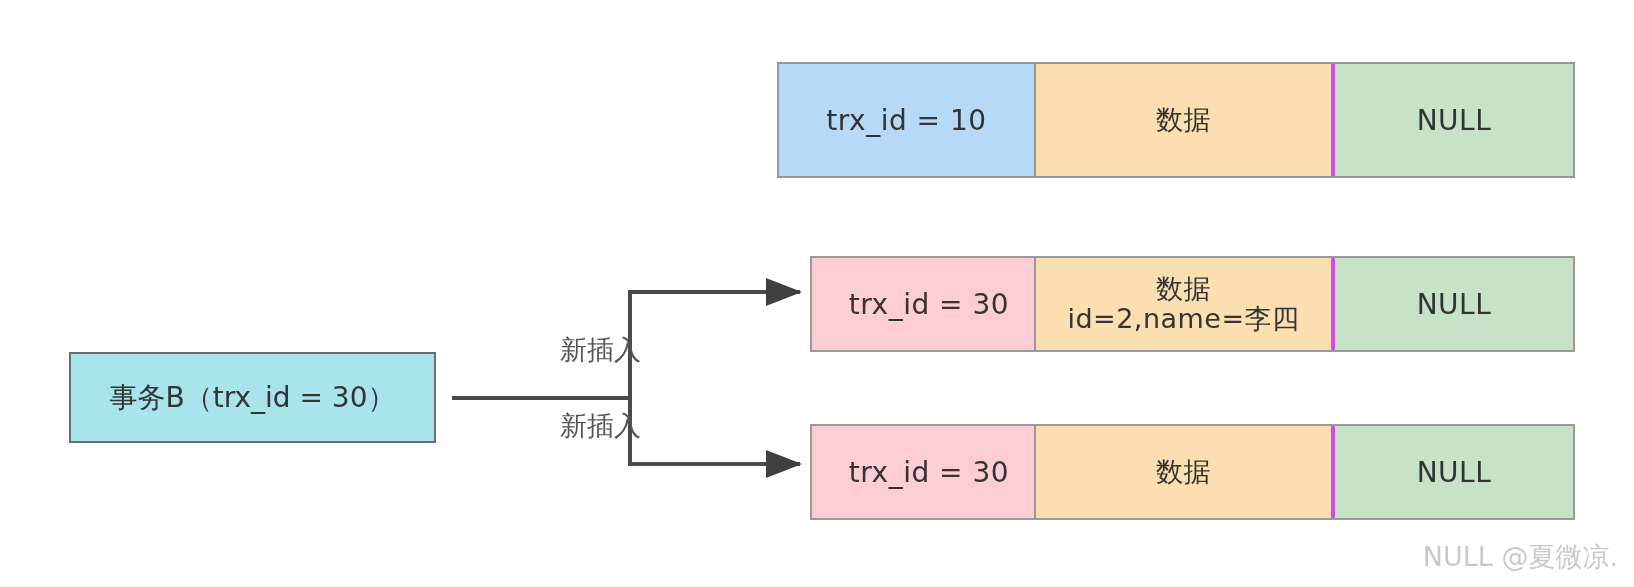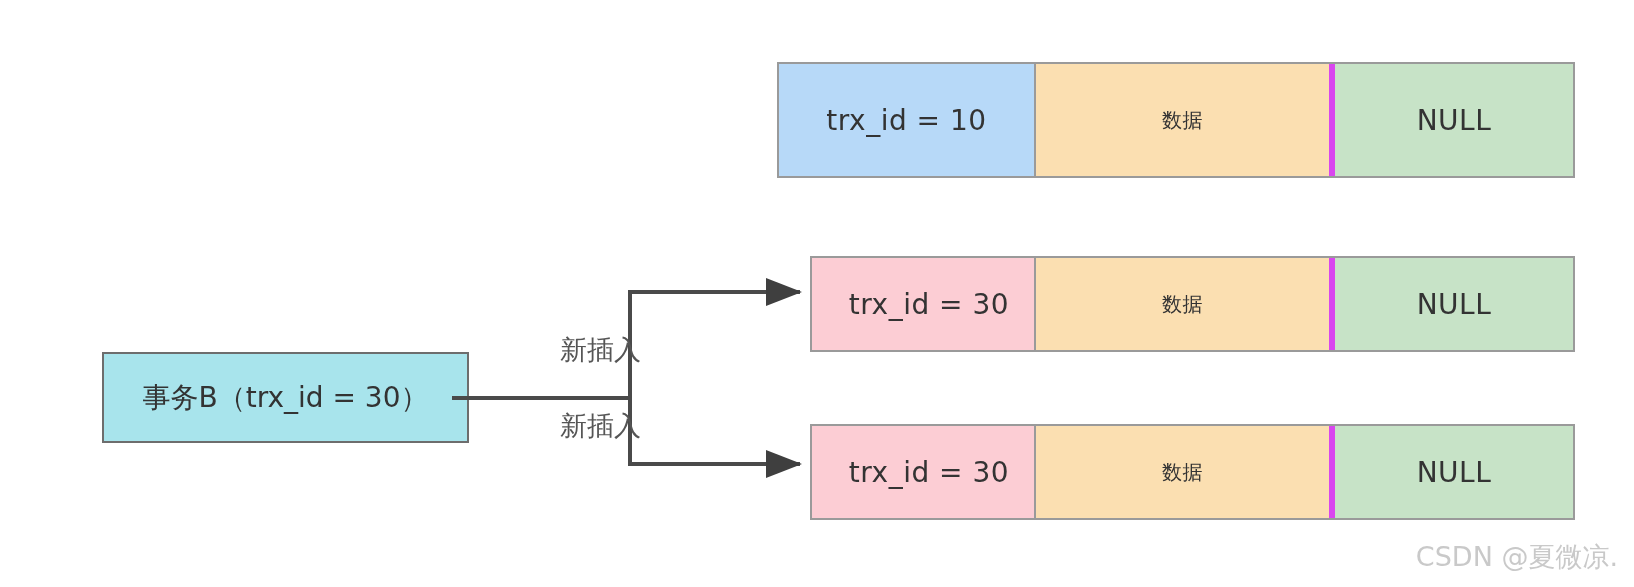--- a/index.html
+++ b/index.html
@@ -36,23 +36,23 @@
     justify-content: center;
     color: #333333;
     font-size: 28px;
     letter-spacing: 0.5px;
     white-space: nowrap;
   }
   .cell-trx {
     border-right: 2px solid #9a9a9a;
   }
   .cell-data {
-    border-right: 6px solid #d946ef;
+    border-right: 4px solid #d946ef;
     line-height: 1.12;
-    font-size: 20px;
+    font-size: 27px;
   }
   .cell-data .data-title { display: block; }
   .cell-data .data-body  { display: block; }
 
   
   .row-top .cell-trx  { width: 257px; }
   .row-top .cell-data { width: 299px; }
   .row-top .cell-null { width: 238px; }
 
   .row-mid .cell-trx, .row-bot .cell-trx  { width: 224px; padding-left: 12px; }
@@ -61,21 +61,21 @@
 
   
   .c-blue   { background: #b7d9f8; }
   .c-pink   { background: #fccdd4; }
   .c-orange { background: #fbdfb1; }
   .c-green  { background: #c7e3c7; }
 
   
   .txn-box {
     position: absolute;
-    left: 102px;
+    left: 69px;
     top: 352px;
     width: 367px;
     height: 91px;
     box-sizing: border-box;
     border: 2px solid #6d6d6d;
     background: #a8e4ec;
     display: flex;
     align-items: center;
     justify-content: center;
     color: #333333;
@@ -128,20 +128,21 @@
       <span>NULL</span>
     </div>
   </div>
 
   <div class="record-row row-mid">
     <div class="cell cell-trx c-pink">
       <span>trx_id = 30</span>
     </div>
     <div class="cell cell-data c-orange">
       <span class="data-title">数据</span>
+      <span class="data-body">id=2,name=李四</span>
     </div>
     <div class="cell cell-null c-green">
       <span>NULL</span>
     </div>
   </div>
 
   <div class="record-row row-bot">
     <div class="cell cell-trx c-pink">
       <span>trx_id = 30</span>
     </div>
@@ -167,15 +168,15 @@
     <line x1="452" y1="398" x2="630" y2="398" stroke="#4a4a4a" stroke-width="4"></line>
 
     <path d="M 630 398 L 630 292 L 800 292" fill="none" stroke="#4a4a4a" stroke-width="4" marker-end="url(#arrowhead)"></path>
 
     <path d="M 630 398 L 630 464 L 800 464" fill="none" stroke="#4a4a4a" stroke-width="4" marker-end="url(#arrowhead)"></path>
   </svg>
 
   <div class="edge-label label-upper">新插入</div>
   <div class="edge-label label-lower">新插入</div>
 
-  <div class="watermark">CSDN @夏微凉.</div>
+  <div class="watermark">NULL @夏微凉.</div>
 
 </div>
 
 </body></html>

